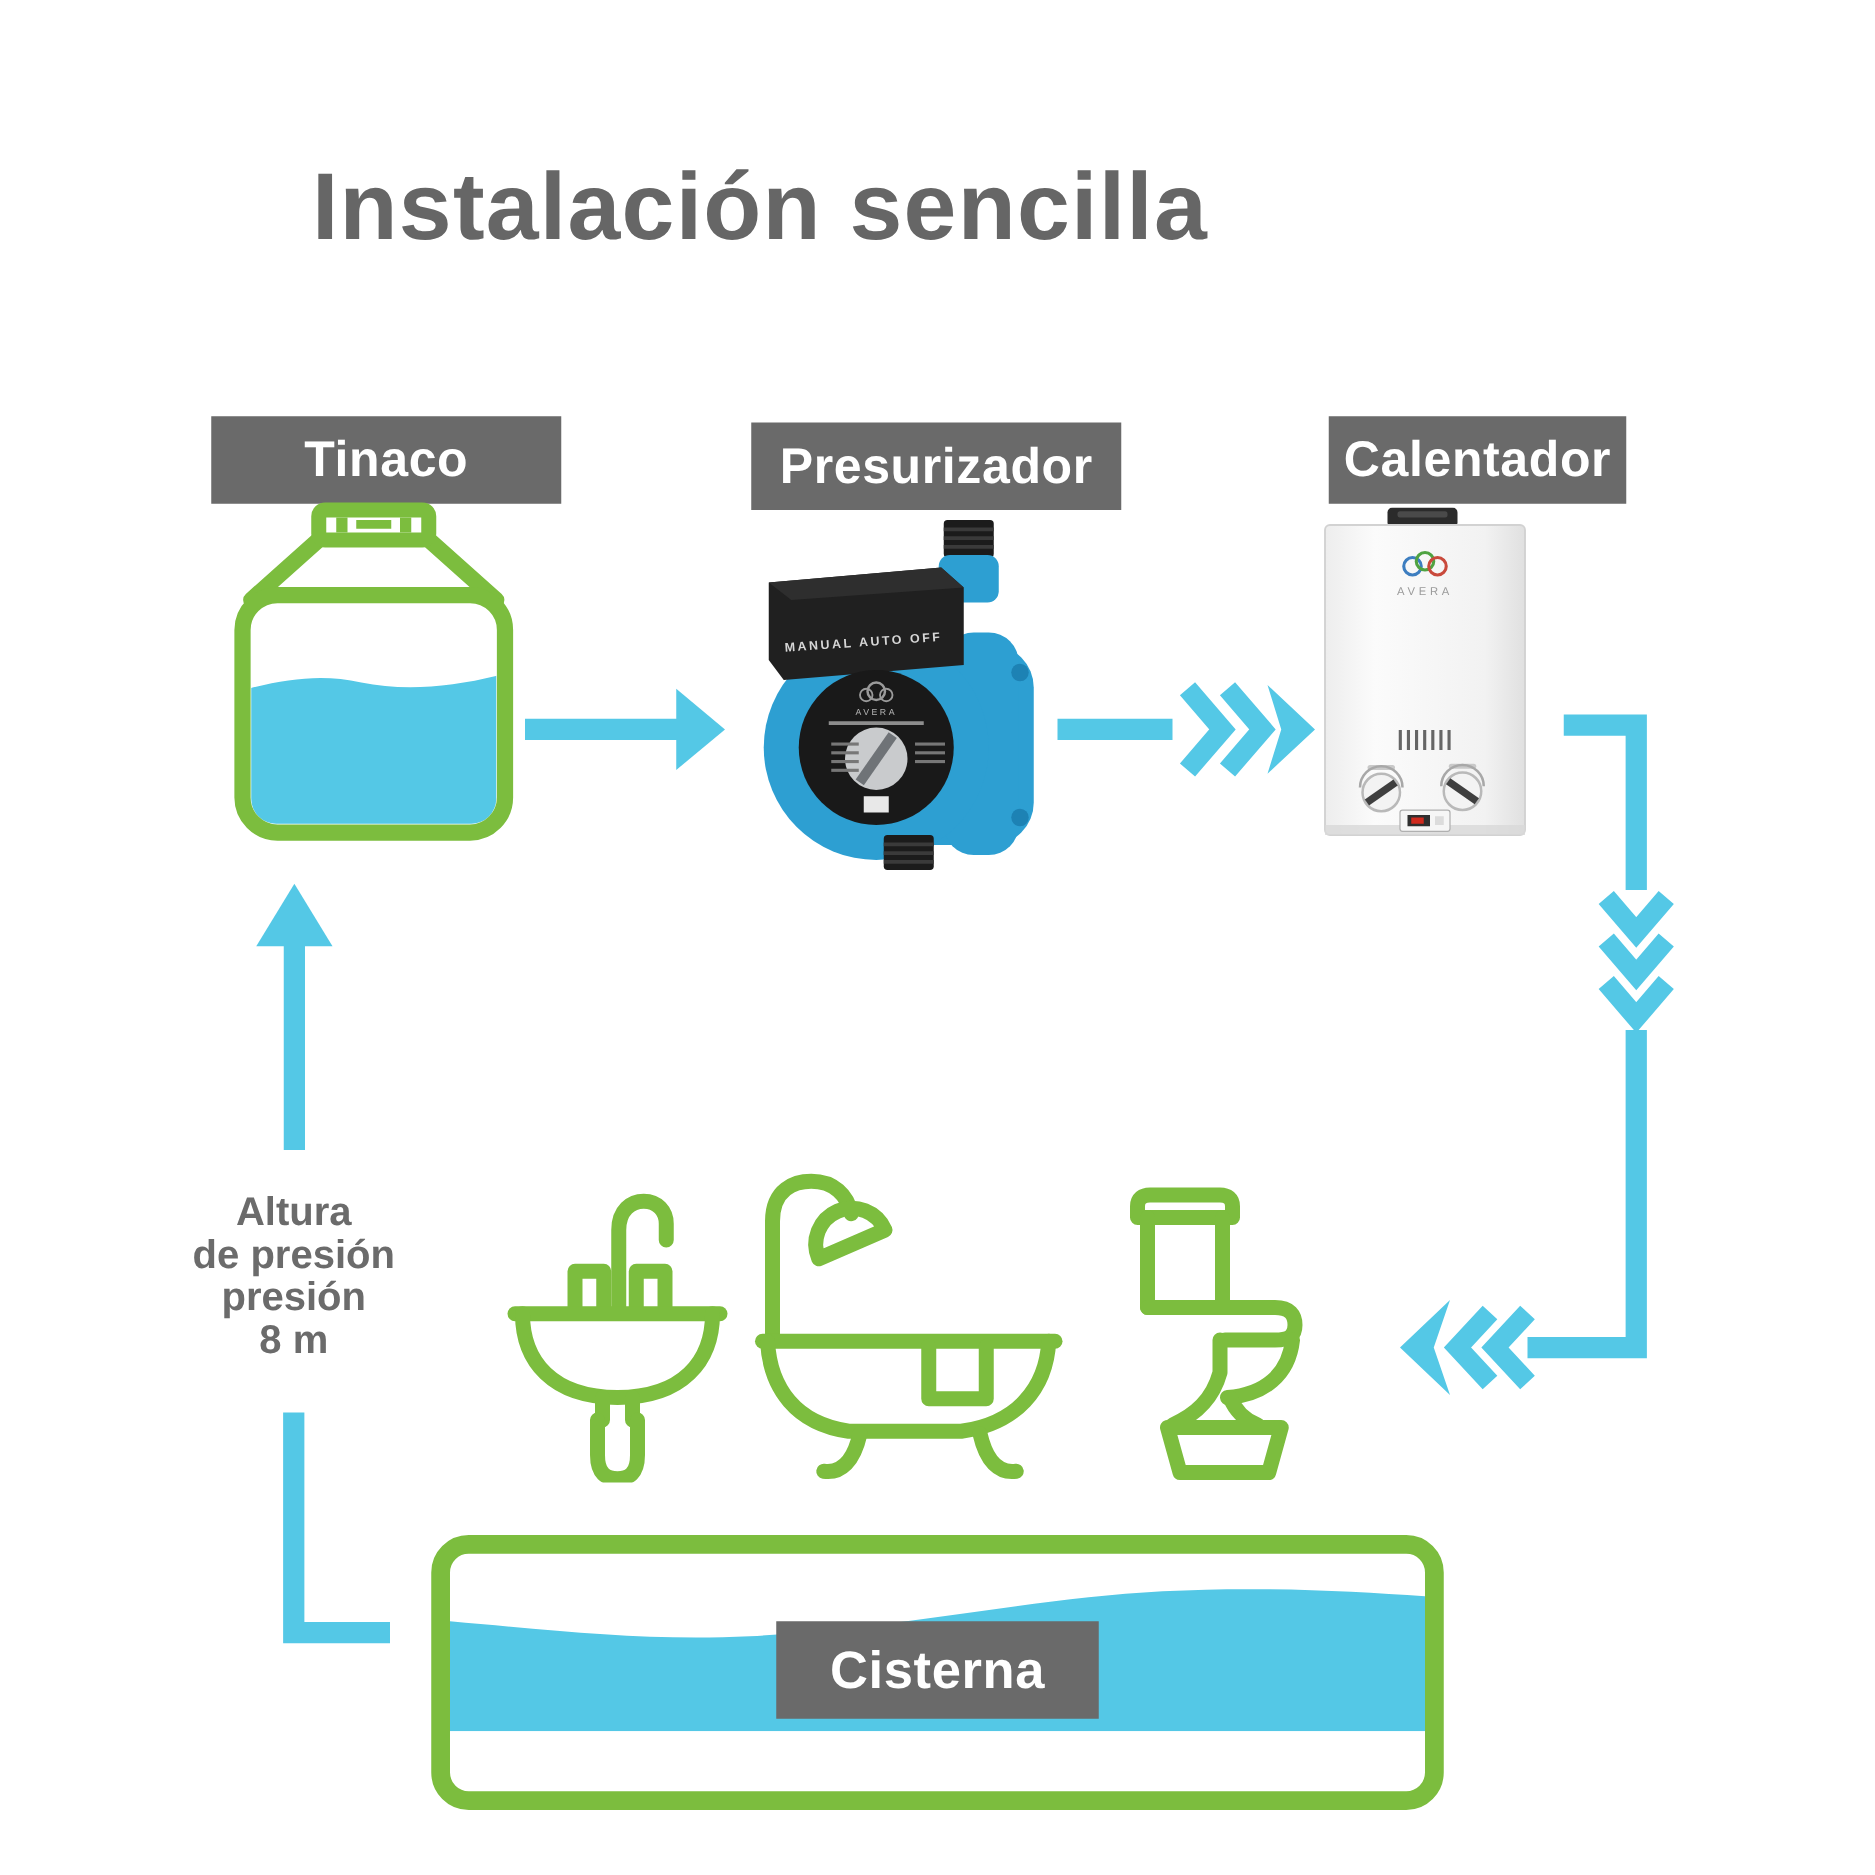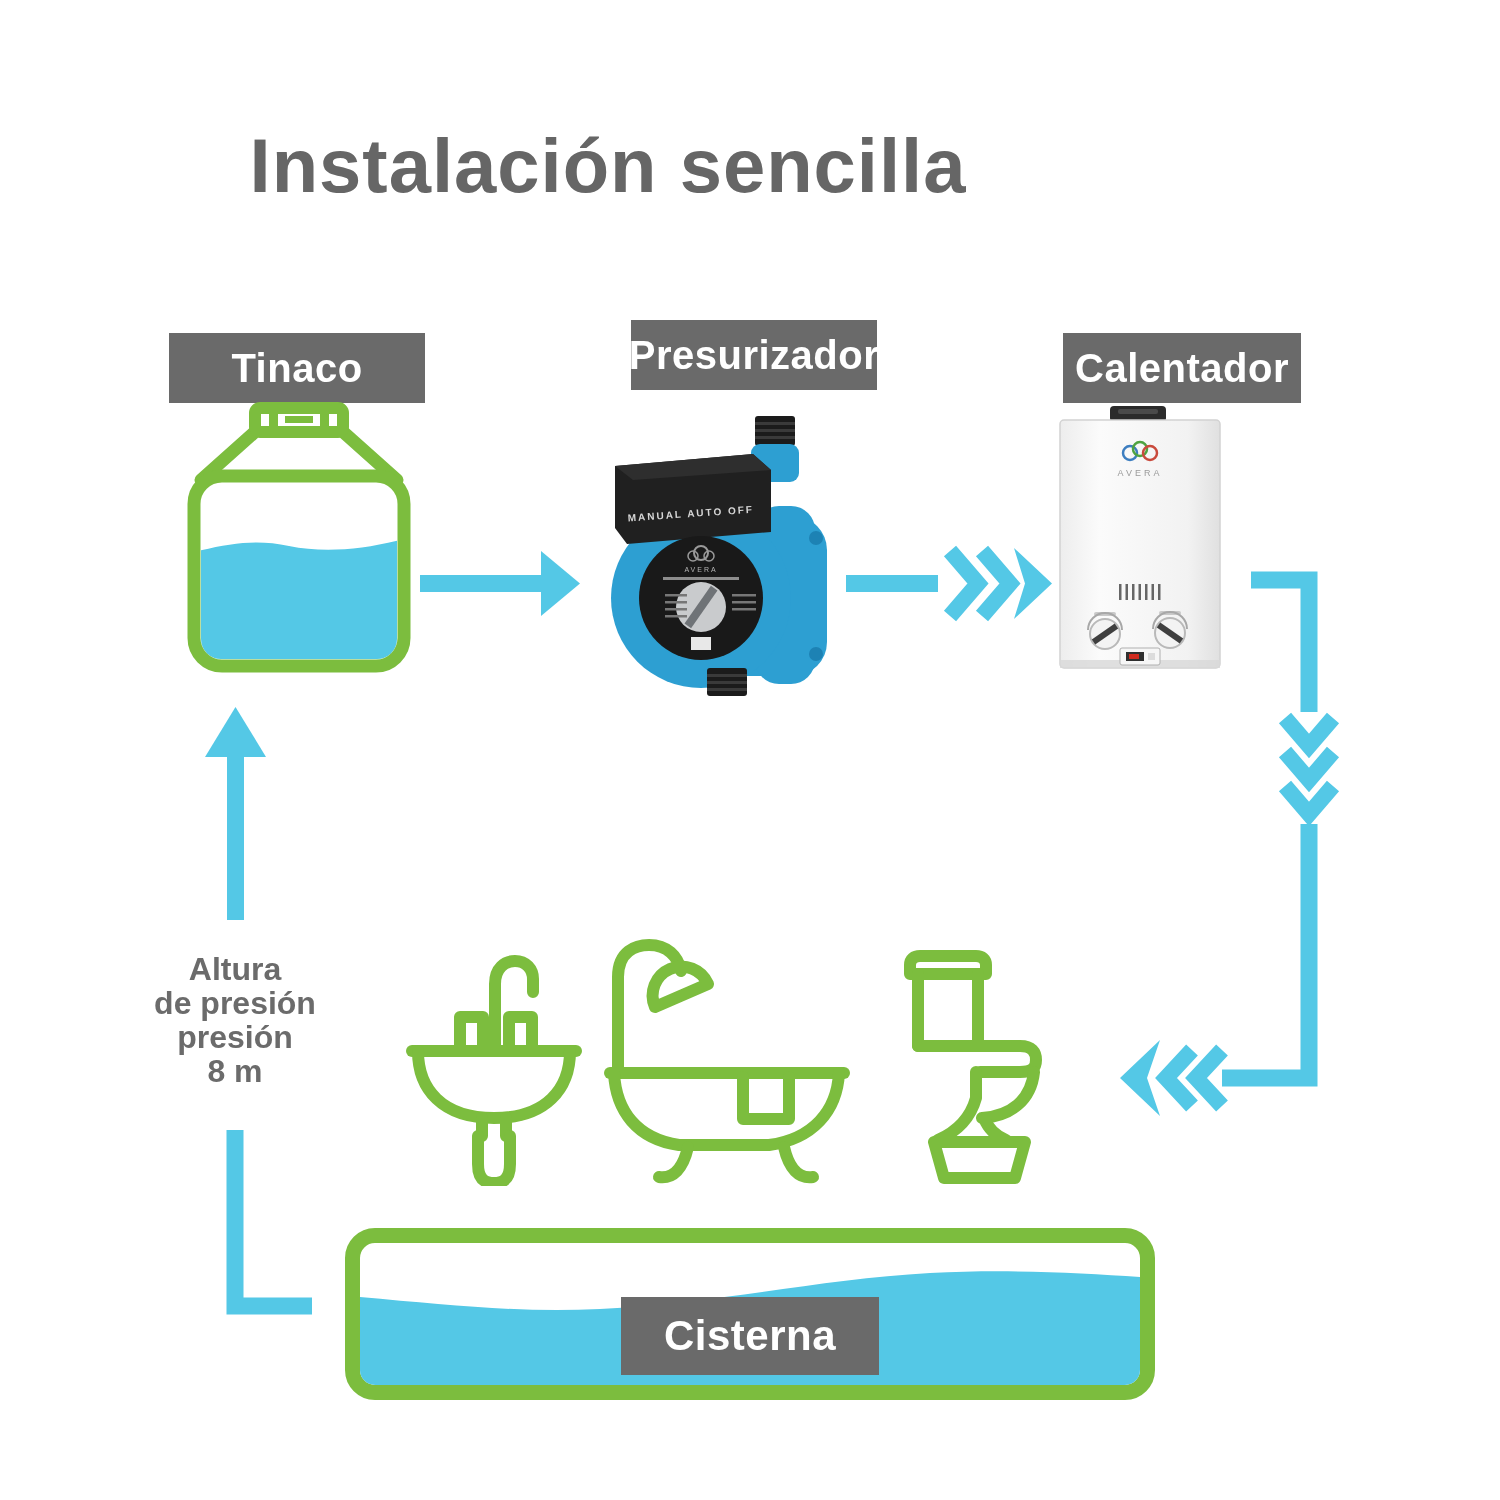--- a/index.html
+++ b/index.html
@@ -7,26 +7,26 @@
     --title-gray:#666666; --text-gray:#6b6b6b; --pump-blue:#2d9fd2;
   }
   html,body{margin:0;padding:0;background:#fff;}
   body{width:1500px;height:1500px;position:relative;overflow:hidden;
        font-family:"Liberation Sans", sans-serif;}
   .abs{position:absolute;}
   #title{top:122px;left:0;width:1216px;text-align:center;
          font-size:76px;font-weight:bold;color:var(--title-gray);letter-spacing:1px;}
   .label-box{background:var(--label-gray);color:#fff;font-weight:bold;font-size:40px;
              display:flex;align-items:center;justify-content:center;letter-spacing:0.5px;}
-  #label-tank{left:169px;top:333px;width:256px;height:70px;}
-  #label-pump{left:601px;top:320px;width:246px;height:70px;margin-left:30px;}
+  #label-tank{left:169px;top:333px;width:280px;height:70px;}
+  #label-pump{left:601px;top:338px;width:296px;height:70px;}
   #label-heater{left:1015px;top:333px;width:238px;height:70px;margin-left:48px;}
   #annotation{left:140px;top:952px;width:190px;text-align:center;
               font-size:32px;font-weight:bold;color:var(--text-gray);line-height:34px;}
-  #cistern{left:345px;top:1228px;width:810px;height:172px;border:15px solid var(--green);
+  #cistern{left:345px;top:1228px;width:810px;height:220px;border:15px solid var(--green);
            border-radius:30px;box-sizing:border-box;overflow:hidden;background:#fff;}
   #cistern-label{left:50%;top:54px;transform:translateX(-50%);width:258px;height:78px;
                  font-size:42px;}
   svg{display:block;}
   .stroke-green{stroke:var(--green);}
   .fill-green{fill:var(--green);}
   .fill-cyan{fill:var(--cyan);}
   .fill-pumpblue{fill:var(--pump-blue);}
   .pipe{stroke:var(--cyan);stroke-width:17;fill:none;stroke-linejoin:miter;}
   .chev{stroke:var(--cyan);stroke-width:16;fill:none;stroke-linejoin:miter;stroke-linecap:butt;}

